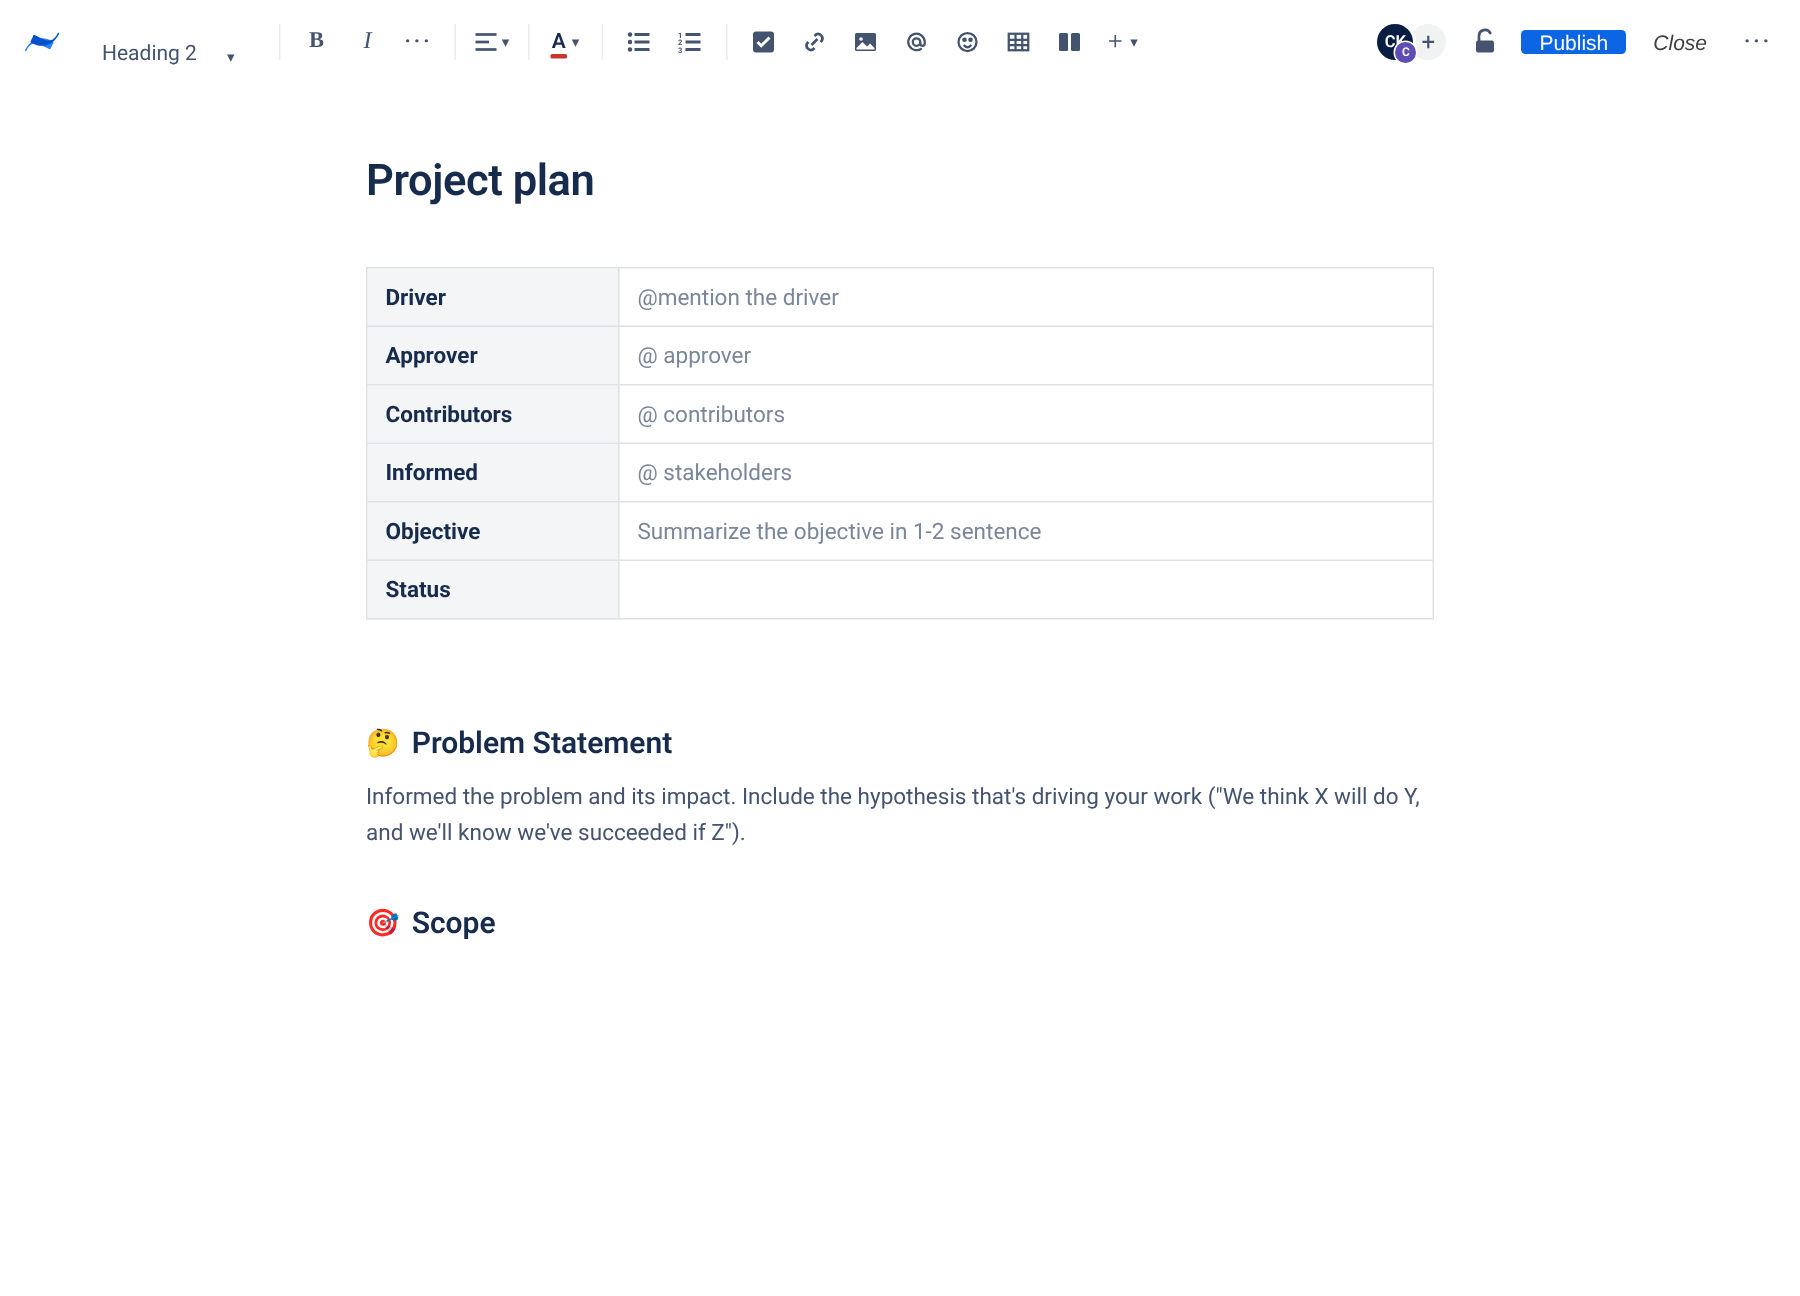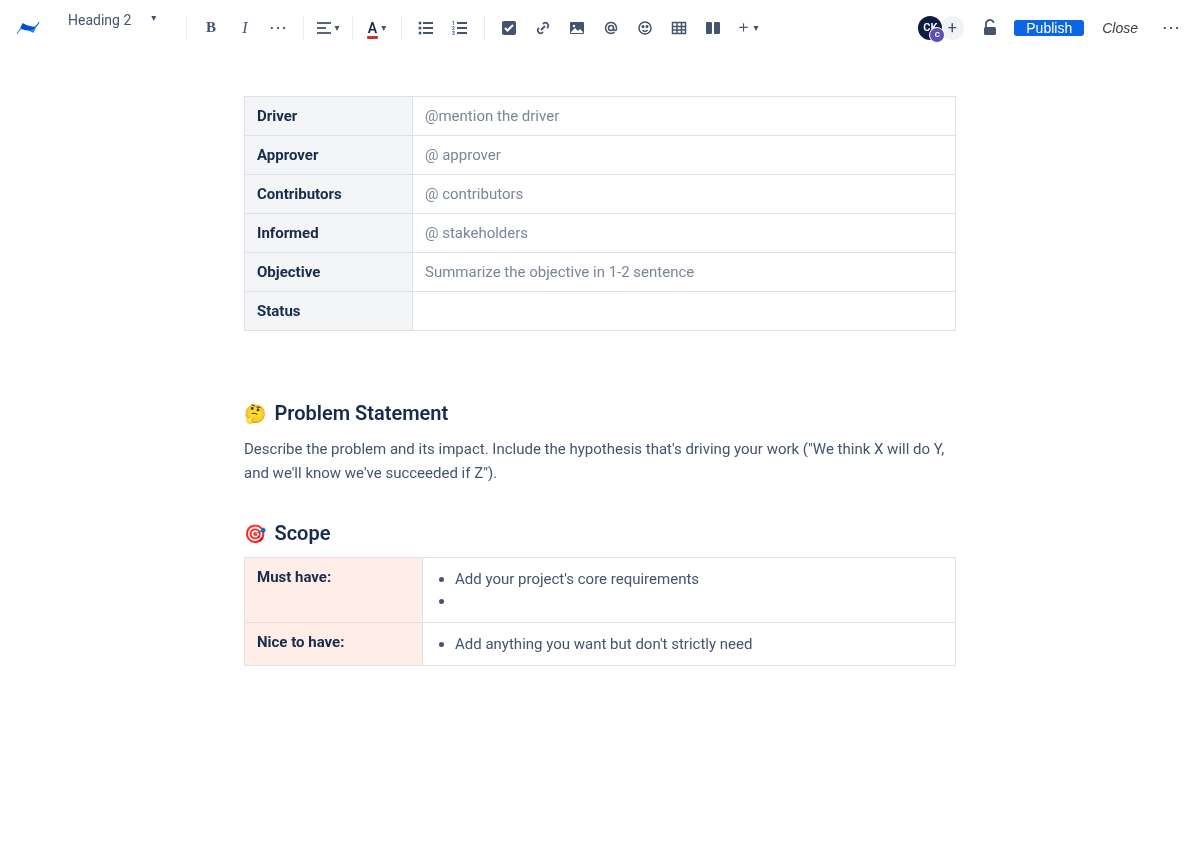--- a/index.html
+++ b/index.html
@@ -31,21 +31,21 @@
   }
   .toolbar-left { display:flex; align-items:center; flex:1; gap:2px; }
   .toolbar-right { display:flex; align-items:center; gap:8px; }
   .logo { width:40px; display:flex; align-items:center; justify-content:center; margin-right:8px;}
   .divider { width:1px; height:24px; background:#ebecf0; margin:0 6px; }
   .tb-btn {
     height:32px; min-width:32px; display:flex; align-items:center; justify-content:center;
     border-radius:3px; color:#44546F; cursor:pointer; padding:0 4px;
   }
   .heading-select {
-    display:flex; align-items:flex-start; gap:20px; height:32px; padding:0 10px;
+    display:flex; align-items:flex-end; gap:20px; height:32px; padding:0 10px;
     border-radius:3px; cursor:pointer; color:#44546F; font-size:14px; min-width:120px;
   }
   .chev { font-size:10px; color:#44546F; }
   .bold-i { font-weight:800; font-family: Georgia, serif; font-size:15px;}
   .italic-i { font-style:italic; font-family: Georgia, serif; font-size:16px;}
   .dots { letter-spacing:2px; font-weight:700; }
   .color-a { position:relative; display:flex; align-items:center; gap:2px;}
   .color-a .A { font-weight:600; font-size:14px; color:#172B4D; position:relative;}
   .color-a .A::after { content:""; position:absolute; left:-1px; right:-1px; bottom:-3px; height:3px; background:var(--accent-red); border-radius:1px;}
   svg { display:block; }
@@ -270,20 +270,21 @@
     </div>
     <button class="btn-primary">Publish</button>
     <button class="btn-subtle">Close</button>
     <div class="tb-btn">
         <span class="dots">···</span>
       </div>
   </div>
 </div>
 
 <div class="doc">
+  <h1 class="page-title">Project plan</h1>
 
   <table class="meta">
     <tbody id="meta-body">
         <tr>
           <th>Driver</th>
           <td>@mention the driver</td>
         </tr>
         <tr>
           <th>Approver</th>
           <td>@ approver</td>
@@ -304,41 +305,20 @@
           <th>Status</th>
           <td></td>
         </tr>
       </tbody>
   </table>
 
   <h2 class="section">
     <span class="emoji">🤔</span>
     <span>Problem Statement</span>
   </h2>
-  <p class="body">Describe the problem and its impact. Include the hypothesis that's driving your work ("We think X will do Y, and we'll know we've succeeded if Z").</p>
+  <p class="body">Informed the problem and its impact. Include the hypothesis that's driving your work ("We think X will do Y, and we'll know we've succeeded if Z").</p>
 
   <h2 class="section">
     <span class="emoji">🎯</span>
     <span>Scope</span>
   </h2>
 
-  <table class="scope">
-    <tbody id="scope-body">
-        <tr>
-          <th>Must have:</th>
-          <td>
-            <ul>
-              <li>Add your project's core requirements</li>
-              <li class="empty">&nbsp;</li>
-            </ul>
-          </td>
-        </tr>
-        <tr>
-          <th>Nice to have:</th>
-          <td>
-            <ul>
-              <li>Add anything you want but don't strictly need</li>
-            </ul>
-          </td>
-        </tr>
-      </tbody>
-  </table>
 </div>
 
 </body></html>

